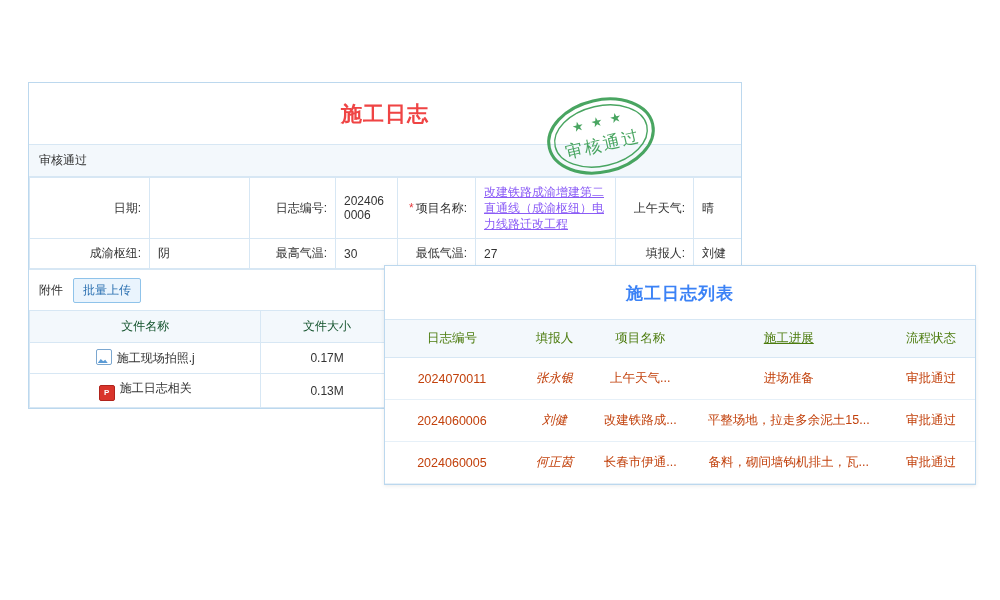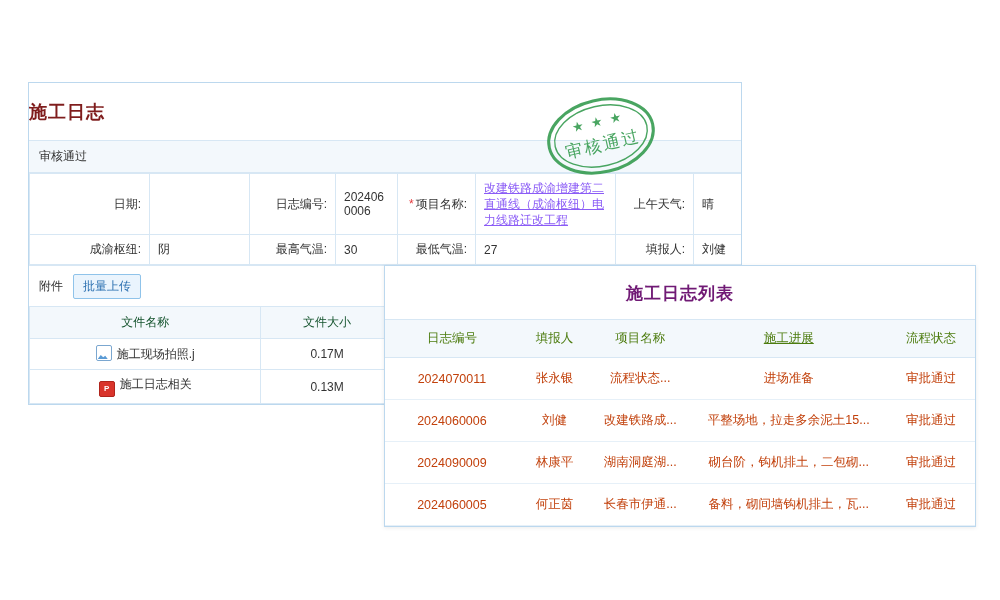--- a/index.html
+++ b/index.html
@@ -23,24 +23,24 @@
     position: absolute;
     left: 28px;
     top: 82px;
     width: 714px;
     background: #ffffff;
     border: 1px solid #bcd8ee;
     box-sizing: border-box;
     overflow: hidden;
   }
   .form-title {
-    text-align: left;
-    font-size: 18px;
+    text-align: center;
+    font-size: 21px;
     font-weight: bold;
-    color: #7f1d1d;
+    color: #ef4444;
     padding: 17px 0 16px 0;
     letter-spacing: 1px;
   }
   .section-bar {
     background: #f3f8fc;
     border-top: 1px solid #d7e7f4;
     border-bottom: 1px solid #d7e7f4;
     font-size: 12px;
     color: #333;
     padding: 7px 10px;
@@ -174,21 +174,21 @@
     background: #ffffff;
     border: 1px solid #bcd8ee;
     box-sizing: border-box;
     box-shadow: 0 1px 4px rgba(0,0,0,.08);
     overflow: hidden;
   }
   .list-title {
     text-align: center;
     font-size: 17px;
     font-weight: bold;
-    color: #701a75;
+    color: #3b82f6;
     padding: 16px 0 14px 0;
     letter-spacing: 1px;
   }
   table.list-table {
     border-collapse: collapse;
     width: 100%;
     table-layout: fixed;
     font-size: 12.5px;
   }
   table.list-table th {
@@ -207,21 +207,21 @@
   table.list-table td {
     border-bottom: 1px solid #e6f0f8;
     padding: 11px 6px;
     color: #c2410c;
     text-align: center;
     white-space: nowrap;
     overflow: hidden;
     text-overflow: ellipsis;
   }
   td.c-id    { color: #2a6fb0; }
-  td.c-user  { color: #2a6fb0; }
+  td.c-user  { color: #2a6fb0; font-style: italic; }
   td.c-proj  { color: #2a6fb0; }
   td.c-prog  { color: #333; text-align: left; }
   td.st-pass { color: #1a9a4b; }
   td.st-void { color: #c41d7f; background: #fdeef6; }
   .st-wrap {
     display: inline-block;
     padding: 1px 4px;
     border-radius: 2px;
   }
 </style>
@@ -337,39 +337,32 @@
         <th>日志编号</th>
         <th>填报人</th>
         <th>项目名称</th>
         <th class="u"><span>施工进展</span></th>
         <th>流程状态</th>
       </tr>
 
       <tr>
         <td class="c-id">2024070011</td>
         <td class="c-user">张永银</td>
-        <td class="c-proj">流程状态...</td>
+        <td class="c-proj">上午天气...</td>
         <td class="c-prog">进场准备</td>
         <td class="st-pass"><span class="st-wrap">审批通过</span></td>
       </tr>
       <tr>
         <td class="c-id">2024060006</td>
         <td class="c-user">刘健</td>
         <td class="c-proj">改建铁路成...</td>
         <td class="c-prog">平整场地，拉走多余泥土15...</td>
         <td class="st-pass"><span class="st-wrap">审批通过</span></td>
       </tr>
       <tr>
-        <td class="c-id">2024090009</td>
-        <td class="c-user">林康平</td>
-        <td class="c-proj">湖南洞庭湖...</td>
-        <td class="c-prog">砌台阶，钩机排土，二包砌...</td>
-        <td class="st-pass"><span class="st-wrap">审批通过</span></td>
-      </tr>
-      <tr>
         <td class="c-id">2024060005</td>
         <td class="c-user">何正茵</td>
         <td class="c-proj">长春市伊通...</td>
         <td class="c-prog">备料，砌间墙钩机排土，瓦...</td>
         <td class="st-pass"><span class="st-wrap">审批通过</span></td>
       </tr>
     </tbody>
       </table>
   </div>
 

